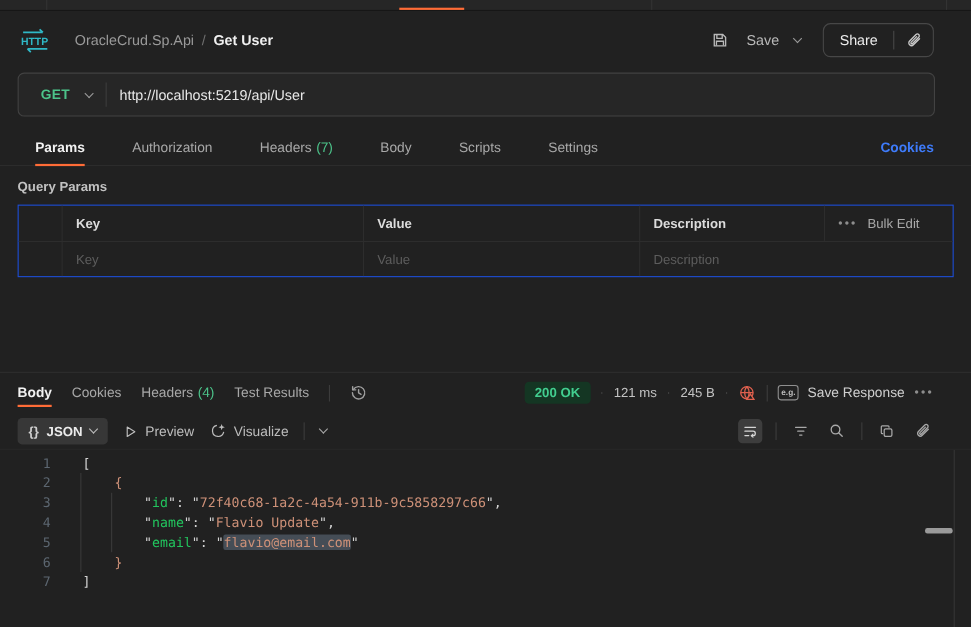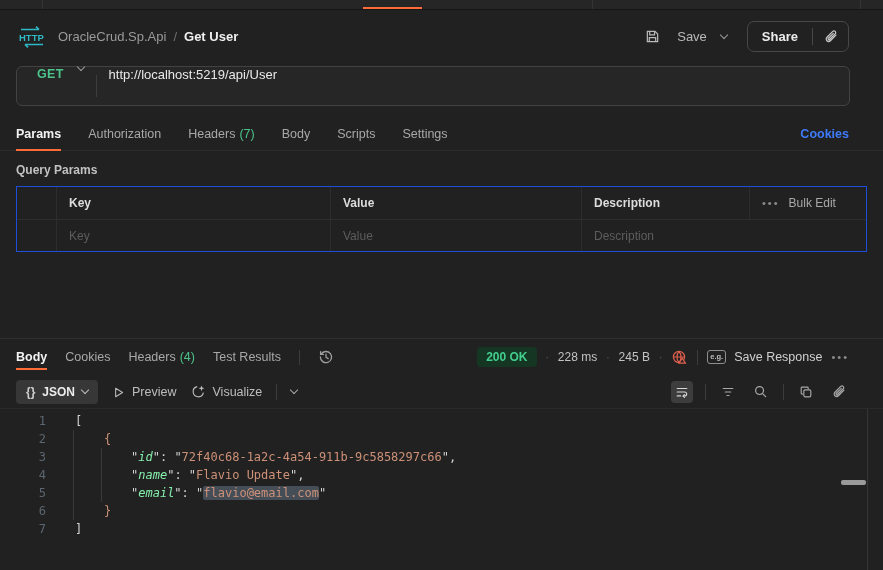--- a/index.html
+++ b/index.html
@@ -13,48 +13,48 @@
   svg { display:block; }
 
   
   .tabstrip { height:10px; background:#262626; border-bottom:1px solid #161616; position:relative; flex:none; }
   .tabstrip .sep { position:absolute; top:0; bottom:0; width:1px; background:#333; }
   .tabstrip .active-underline { position:absolute; bottom:0; left:363px; width:59px; height:2px; background:#ff6c37; }
 
   
   .header { height:53px; display:flex; align-items:center; padding:0 34px 0 16px; flex:none; }
   .http-icon { width:32px; height:24px; margin-right:10px; flex:none; }
-  .crumb-coll { color:#9a9a9a; font-size:13px; }
+  .crumb-coll { color:#9a9a9a; font-size:13px;margin-left:10px; }
   .crumb-sep { color:#6f6f6f; margin:0 7px; font-size:13px; }
   .crumb-name { color:#f0f0f0; font-size:13px; font-weight:700; }
   .header-right { margin-left:auto; display:flex; align-items:center; }
   .save-btn { display:flex; align-items:center; gap:17px; color:#b9b9b9; cursor:pointer; font-size:13px; }
   .save-caret { margin-left:10px; color:#9a9a9a; display:flex; align-items:center; padding:4px; }
   .share-group { margin-left:16px; display:flex; align-items:center; border:1px solid #474747; border-radius:7px; height:31px; padding:0 10px; gap:10px; }
-  .share-label { color:#ececec; font-size:13px; font-weight:700; padding:0 4px; cursor:pointer; }
+  .share-label { color:#ececec; font-size:13px; font-weight:400; padding:0 4px; cursor:pointer; }
   .share-div { width:1px; height:17px; background:#474747; }
   .share-link { color:#c9c9c9; cursor:pointer; display:flex; align-items:center; }
 
   
   .reqrow { height:40px; margin:3px 33px 0 16px; display:flex; gap:9px; flex:none; }
-  .url-box { flex:1; display:flex; align-items:flex-start; background:#262626; border:1px solid #424242; border-radius:6px; height:40px; }
+  .url-box { flex:1; display:flex; align-items:center; background:#262626; border:1px solid #424242; border-radius:6px; height:40px; }
   .method { color:#4cc38a; font-weight:700; font-size:12.5px; padding:0 14px 0 20px; letter-spacing:.3px; cursor:pointer; }
   .method-caret { color:#9a9a9a; display:flex; padding-right:12px; cursor:pointer; }
   .url-div { width:1px; align-self:stretch; margin:8px 0; background:#3d3d3d; }
   .url-input { flex:1; background:transparent; border:none; outline:none; color:#e8e8e8;
                font-size:13px; padding:0 12px; font-family:"Liberation Sans", sans-serif; }
   .send-btn { display:flex; background:#1263ce; border-radius:6px; overflow:hidden; height:40px; flex:none; cursor:pointer; }
   .send-main { color:#fff; font-weight:700; font-size:13px; display:flex; align-items:center; padding:0 20px; }
   .send-split { width:1px; background:rgba(0,0,0,.28); }
   .send-caret { width:27px; display:flex; align-items:center; justify-content:center; color:#fff; }
 
   
   .tabs { display:flex; align-items:stretch; gap:27px; padding:0 34px 0 16px; height:33px; margin-top:12px;
           border-bottom:1px solid #2c2c2c; flex:none; }
-  .tab { display:flex; align-items:center; gap:4px; color:#a8a8a8; cursor:pointer; position:relative; font-size:12.5px; }
+  .tab { display:flex; align-items:center; gap:4px; color:#a8a8a8; cursor:pointer; position:relative; font-size:12.5px;margin-left:16px; }
   .tab.active { color:#f2f2f2; font-weight:700; }
   .tab.active::after { content:""; position:absolute; left:0; right:0; bottom:-1px; height:2px; background:#ff6c37; }
   .tab .count { color:#4cc38a; }
   .cookies-link { margin-left:auto; color:#3e7bfa; font-weight:600; cursor:pointer; display:flex; align-items:center; font-size:12.5px; }
 
   
   .qp-title { margin:12px 16px 9px; color:#c2c2c2; font-weight:700; font-size:12px; }
   .qp-table { margin:0 16px; border:1px solid #1d4ed8; flex:none; }
   .qp-row { display:flex; height:32px; }
   .qp-row + .qp-row { border-top:1px solid #2d2d2d; }
@@ -102,21 +102,21 @@
   .vt-ic.boxed { background:#3d3d3d; border-radius:4px; padding:4px; color:#d6d6d6; }
 
   
   .codewrap { position:relative; flex:1; overflow:hidden; background:#212121; }
   .code { padding-top:3px; font-family:"DejaVu Sans Mono", monospace; font-size:12px; line-height:18px; }
   .code-line { display:flex; height:18px; white-space:pre; }
   .ln { flex:0 0 60px; text-align:right; padding-right:14px; color:#5c6670; user-select:none; }
   .lc { flex:1; }
   .ind0 { padding-left:15px; } .ind1 { padding-left:44px; } .ind2 { padding-left:71px; }
   .tk-q, .tk-p, .tk-b { color:#d4d4d4; }
-  .tk-key { color:#86efac;font-style:italic; }
+  .tk-key { color:#22c55e; }
   .tk-s, .tk-brace { color:#ce9178; }
   .hl { background:#454d56; border-radius:2px; }
   .guide { position:absolute; width:1px; background:#3a3a3a; }
   .g1 { left:73px; top:21px; height:90px; }
   .g2 { left:101px; top:39px; height:54px; }
   .scroll-track { position:absolute; top:0; bottom:0; right:15px; width:1px; background:#353535; }
   .scroll-thumb { position:absolute; right:17px; top:71px; width:25px; height:5px; background:#9a9a9a; border-radius:2px; cursor:pointer; }
 
   
   .chev { display:inline-block; width:6px; height:6px; border-right:1.6px solid currentColor; border-bottom:1.6px solid currentColor; transform:rotate(45deg); margin-top:-3px; }
@@ -250,21 +250,21 @@
       <svg width="16" height="16" viewBox="0 0 16 16" fill="none" stroke="currentColor" stroke-width="1.3" stroke-linecap="round">
         <path d="M3.2 5.2 a5.6 5.6 0 1 1 -0.8 2.8"></path>
         <path d="M2.6 2.6 v2.8 h2.8"></path>
         <path d="M8 5.2 v3 l2.2 1.4"></path>
       </svg>
     </span>
 
     <div class="resp-meta">
       <span class="status-badge">200 OK</span>
       <span class="meta-dot">·</span>
-      <span class="meta-txt">228 ms</span>
+      <span class="meta-txt">121 ms</span>
       <span class="meta-dot">·</span>
       <span class="meta-txt">245 B</span>
       <span class="meta-dot">·</span>
       <span class="net-icon">
         <svg width="17" height="17" viewBox="0 0 17 17" fill="none" stroke="currentColor" stroke-width="1.2">
           <circle cx="8" cy="8" r="5.6"></circle>
           <path d="M2.4 8 h11.2 M8 2.4 a8.6 8.6 0 0 1 0 11.2 M8 2.4 a8.6 8.6 0 0 0 0 11.2"></path>
           <path d="M11.2 9.2 l3.2 4.9 h-6.4 z" fill="#212121"></path>
         </svg>
       </span>

